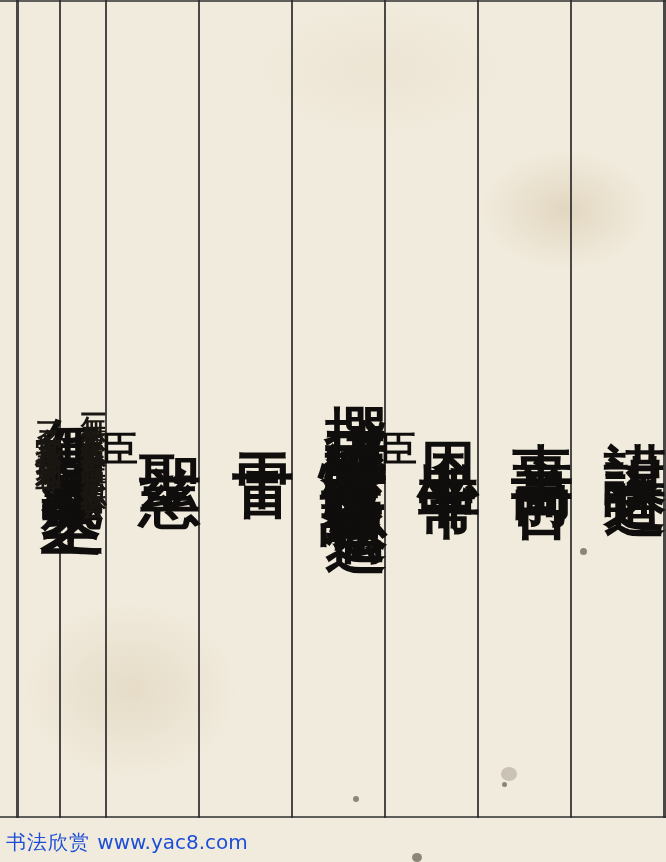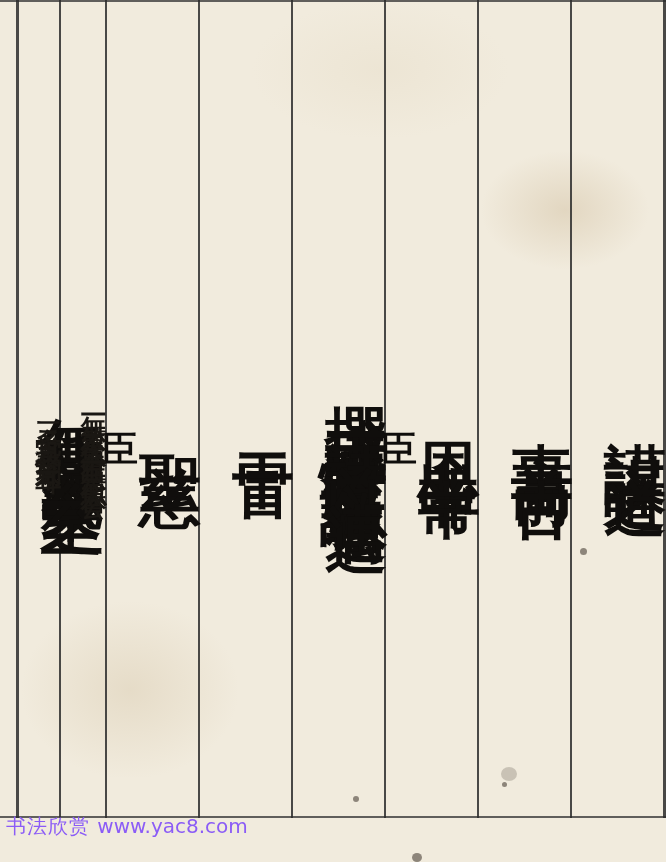--- a/index.html
+++ b/index.html
@@ -106,22 +106,22 @@
     position: absolute;
     background: #3a3228;
     border-radius: 50%;
     opacity: 0.55;
   }
 
   
   #watermark {
     position: absolute;
     left: 6px;
-    bottom: 22px;
-    color: #8b5cf6;
+    bottom: 6px;
+    color: #1d4ed8;
     font-size: 20px;
     font-family: "DejaVu Sans", sans-serif;
     letter-spacing: 1px;
     white-space: nowrap;
   }
   #watermark .url { letter-spacing: 0px; }
 </style>
 </head>
 <body>
 

